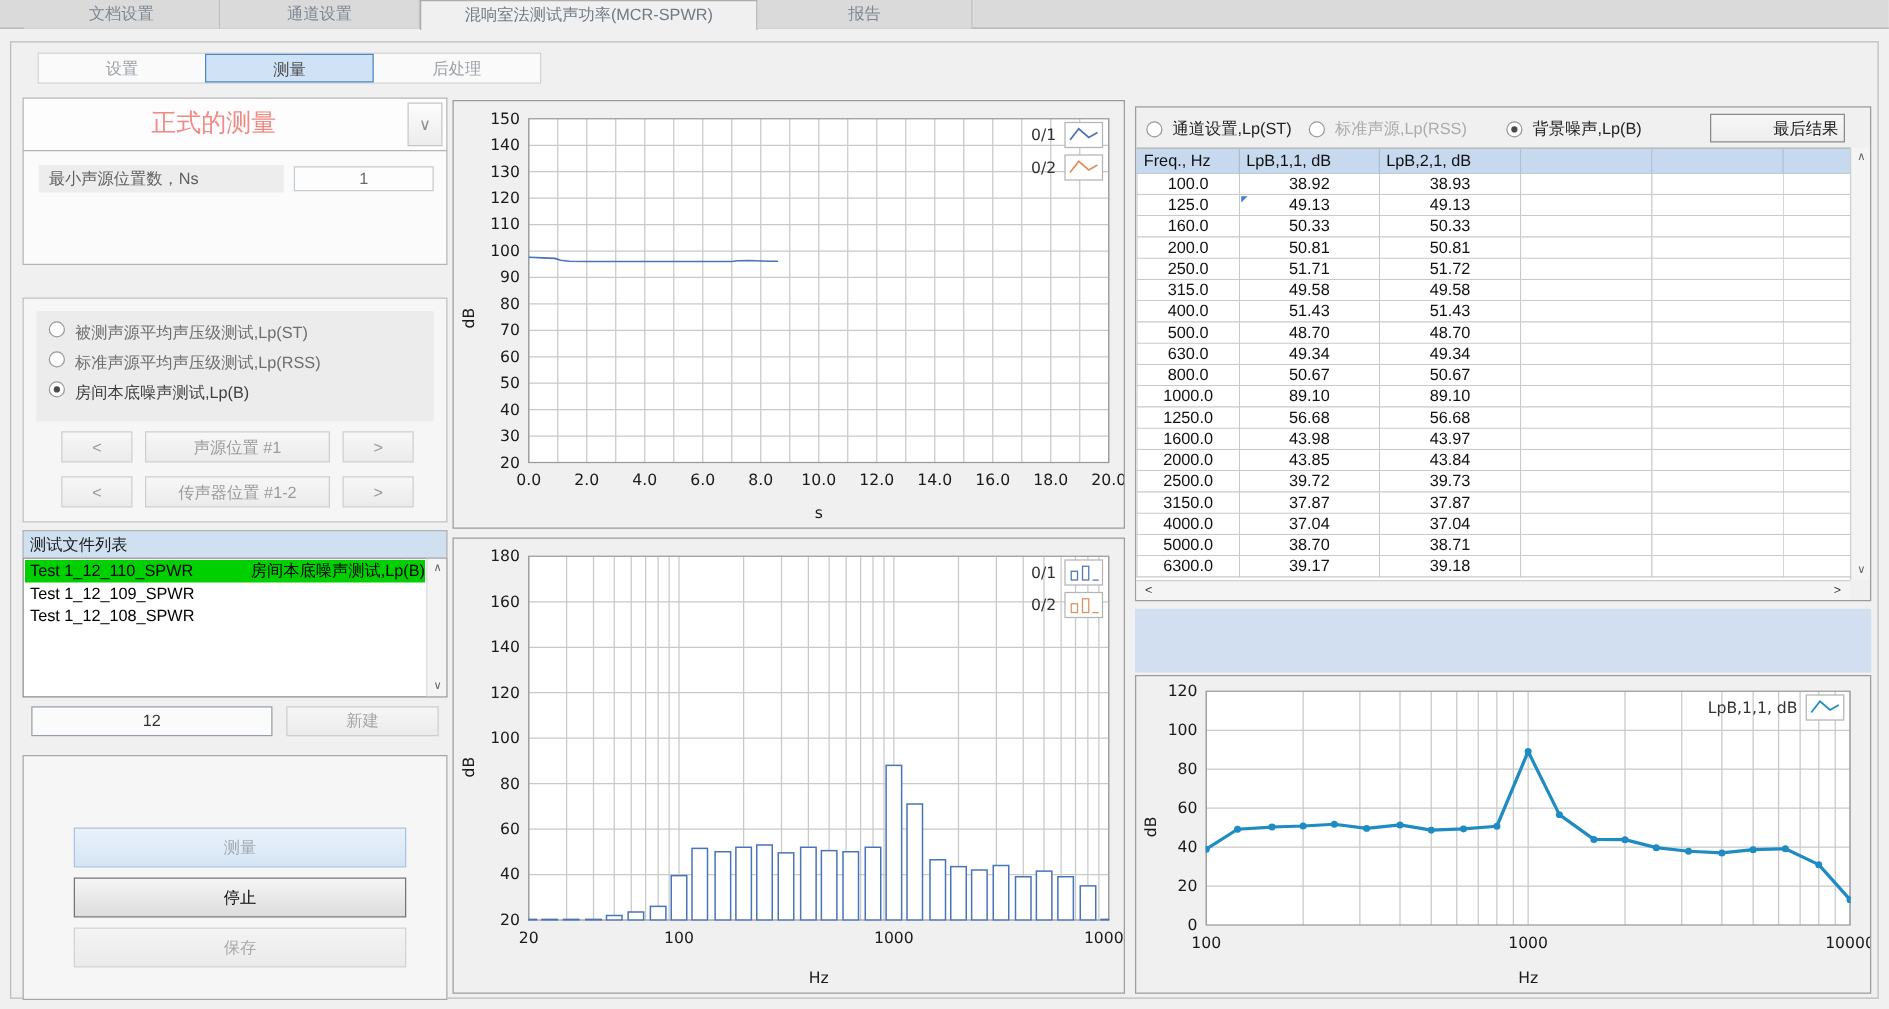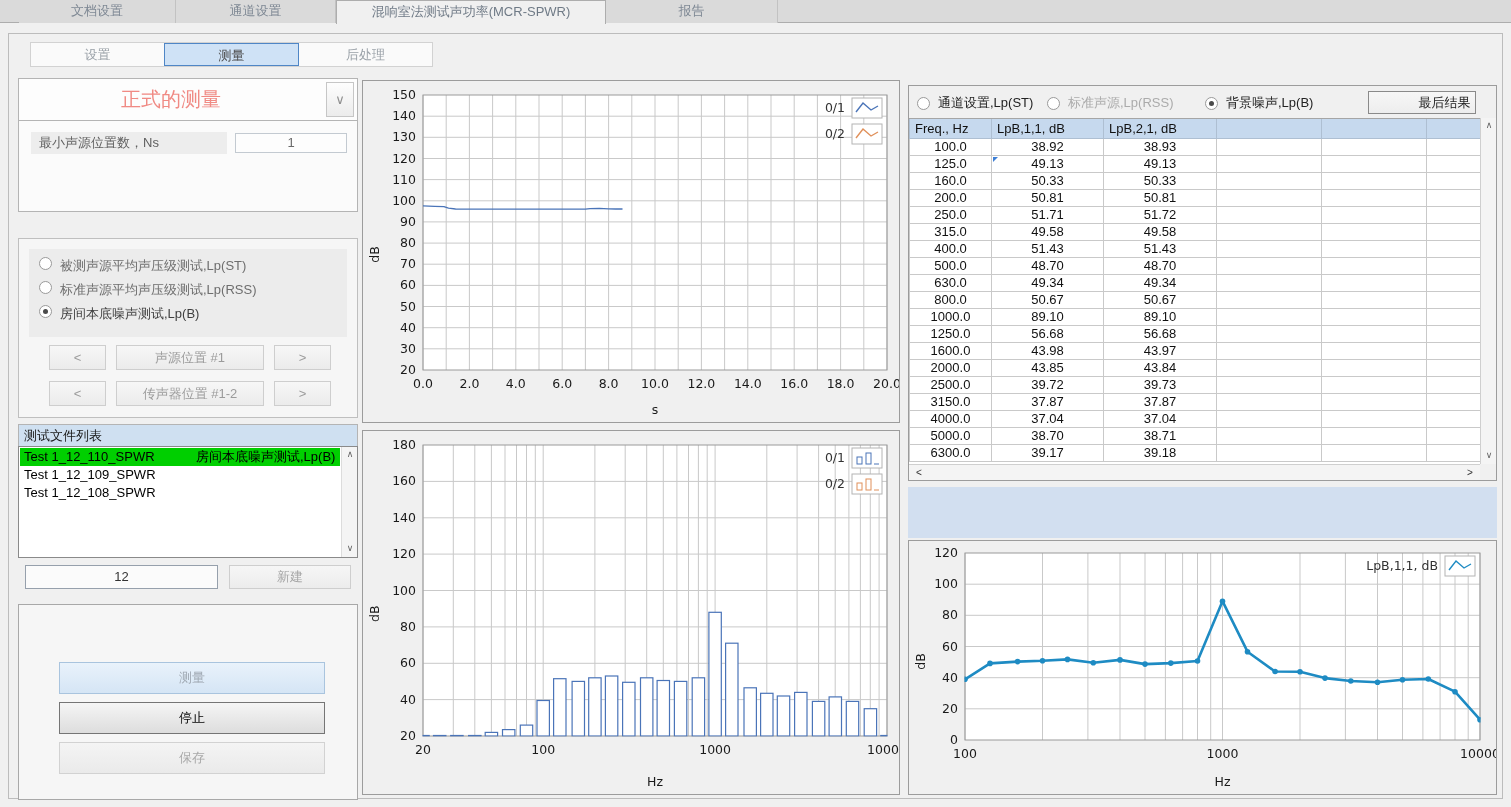--- a/index.html
+++ b/index.html
@@ -57,21 +57,21 @@
   .posbtn { position:absolute; height:25px; background:linear-gradient(#f7f7f7,#ebebeb);
     border:1px solid #cecece; color:#9b9b9b; text-align:center; line-height:23px; }
 
   .listheader { position:absolute; left:18px; top:424px; width:340px; height:22px;
     background:#cfe0f1; border:1px solid #b4b4b4; border-bottom:none; line-height:21px;
     padding-left:5px; color:#1a1a1a; }
   .listbox { position:absolute; left:18px; top:446px; width:340px; height:112px;
     background:#ffffff; border:1px solid #8a8a8a; }
   .listitems { position:absolute; left:1px; top:1px; right:17px; bottom:1px; overflow:hidden; }
   .listitem { height:18px; line-height:18px; display:flex; white-space:nowrap; padding-left:4px; color:#000; }
-  .listitem.sel { background:#00cf00; }
+  .listitem.sel { background:#00cf00;justify-content:space-between; }
   .listitem .fname { width:172px; flex:none; }
   .vscroll { position:absolute; right:0; top:0; bottom:0; width:16px; background:#f4f4f4;
     border-left:1px solid #dcdcdc; }
   .sarrow { position:absolute; left:0; width:16px; height:16px; text-align:center;
     line-height:15px; font-size:9px; color:#606060; }
 
   .countbtn { position:absolute; left:25px; top:565px; width:193px; height:24px; background:#fbfbfb;
     border:1px solid #96a0ac; text-align:center; line-height:22px; color:#333; }
   .newbtn { position:absolute; left:229px; top:565px; width:122px; height:24px;
     background:linear-gradient(#f6f6f6,#ececec); border:1px solid #cecece; text-align:center;

